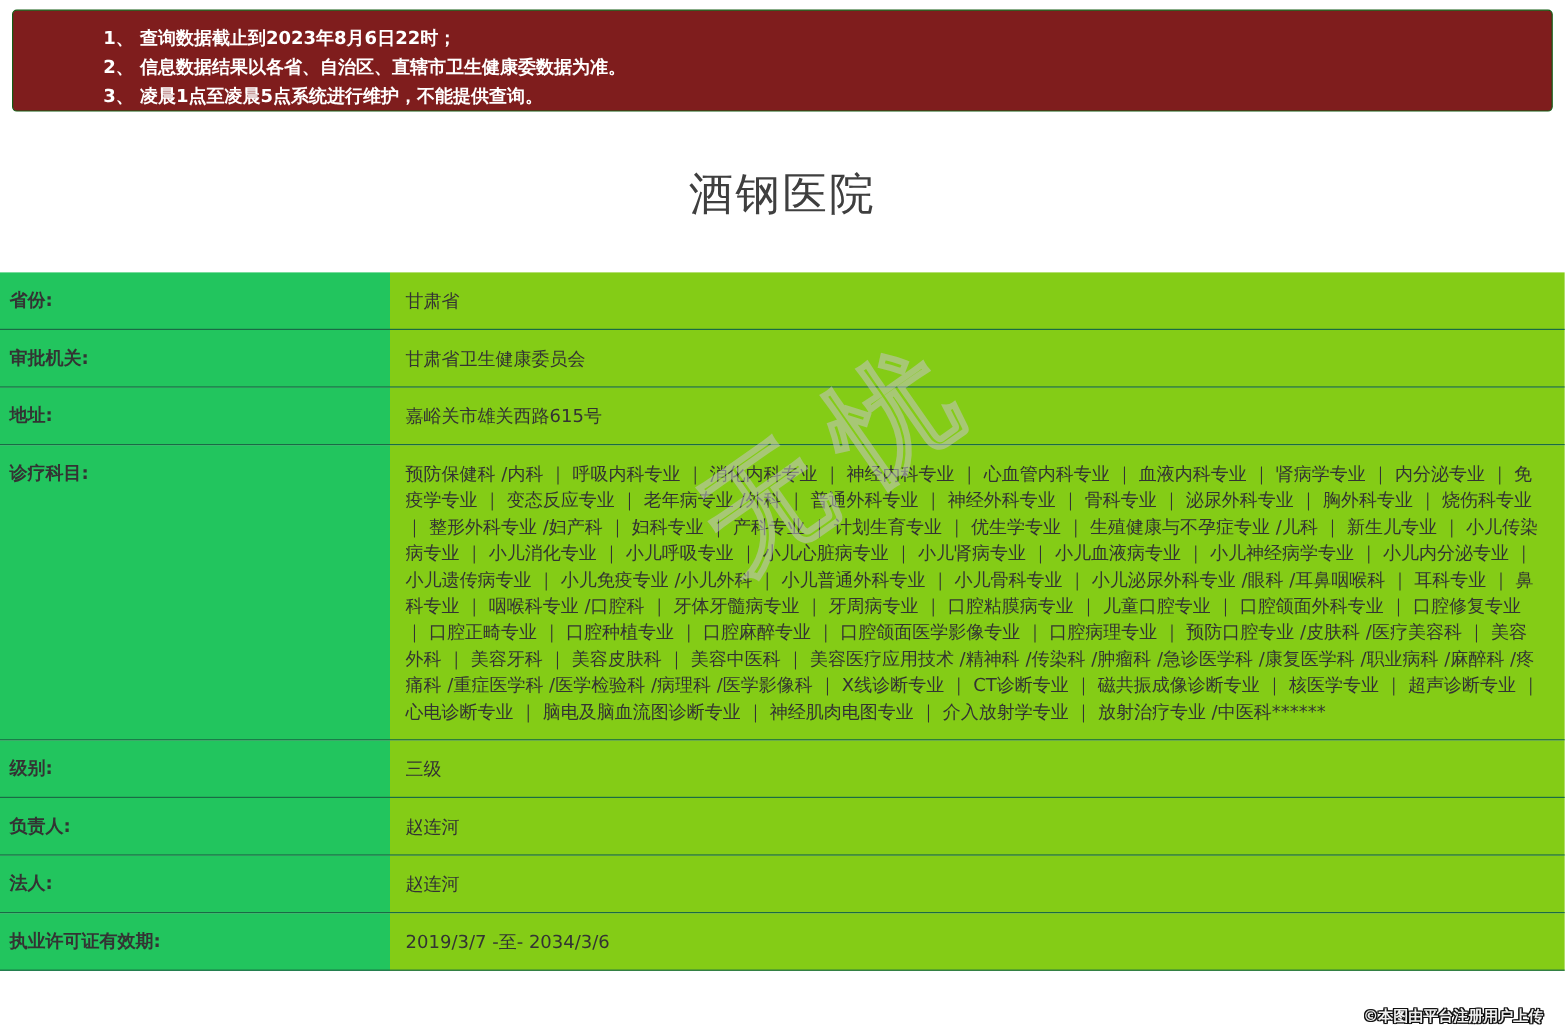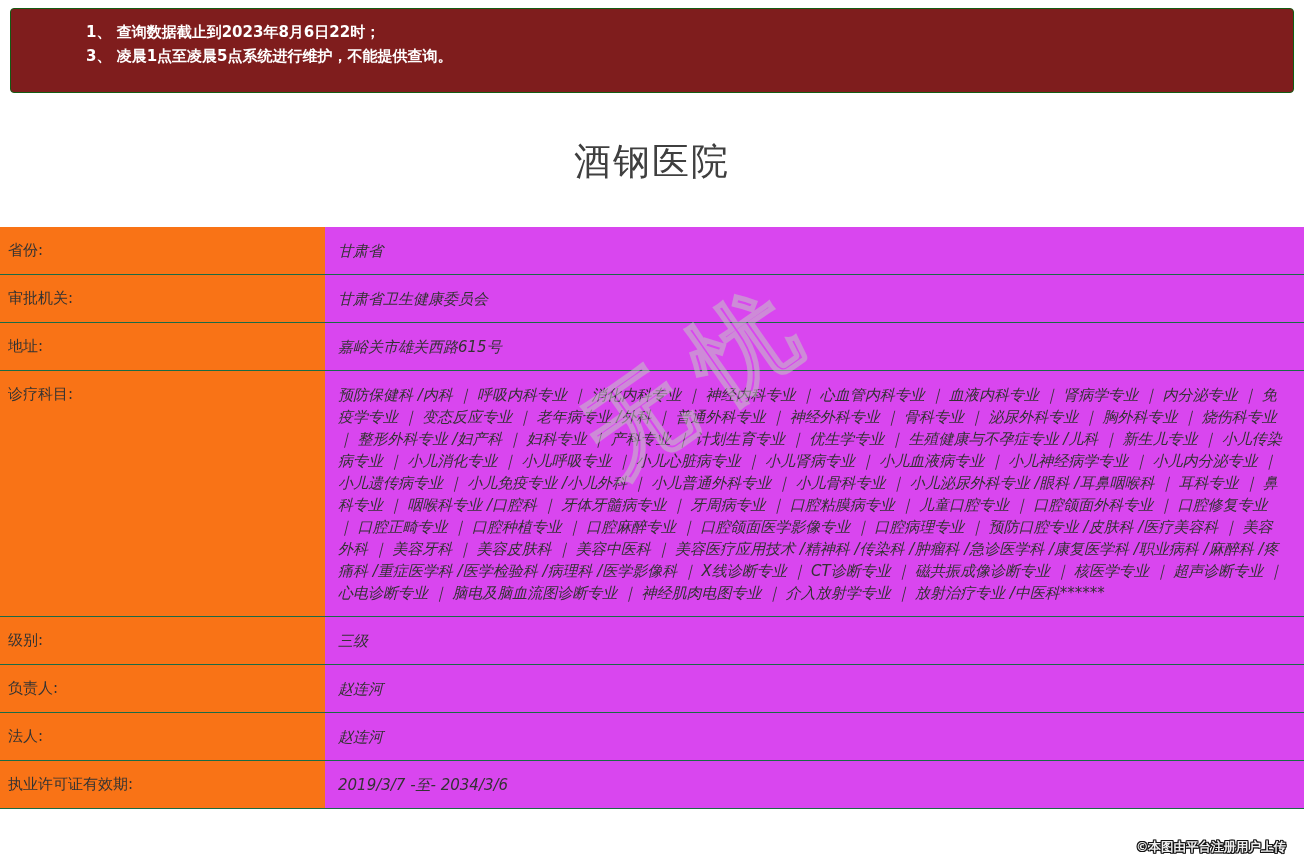--- a/index.html
+++ b/index.html
@@ -39,31 +39,30 @@
     width: 100%;
     border-collapse: collapse;
     font-size: 15px;
     color: #333333;
     table-layout: fixed;
   }
   table.info tr { border-bottom: 1px solid #1a6b45; }
   table.info td { vertical-align: top; }
   td.lbl {
     width: 325px;
-    background: #f97316;
-    font-weight: normal;
+    background: #22c55e;
+    font-weight: bold;
     padding: 13px 10px 12px 8px;
     line-height: 20px;
   }
   td.val {
-    background: #d946ef;
+    background: #84cc16;
     padding: 13px 18px 12px 13px;
     line-height: 22px;
     word-break: break-all;
-    font-style: italic;
   }
   
   .watermark {
     position: absolute;
     left: 575px; top: 310px;
     font-size: 100px;
     font-weight: bold;
     letter-spacing: 28px;
     transform: rotate(-35deg);
     color: rgba(255,255,255,0);
@@ -81,20 +80,21 @@
     color: #f0f0f0;
     text-shadow: -1px 0 #111, 1px 0 #111, 0 -1px #111, 0 1px #111,
                  -1px -1px #111, 1px 1px #111, -1px 1px #111, 1px -1px #111;
   }
 </style>
 </head>
 <body>
 
 <div class="notice">
   <div class="line">1、 查询数据截止到2023年8月6日22时；</div>
+  <div class="line">2、 信息数据结果以各省、自治区、直辖市卫生健康委数据为准。</div>
   <div class="line">3、 凌晨1点至凌晨5点系统进行维护，不能提供查询。</div>
 </div>
 
 <h1 class="page-title">酒钢医院</h1>
 
 <table class="info">
   <tbody>
     <tr>
       <td class="lbl">省份:</td>
       <td class="val">甘肃省</td>

